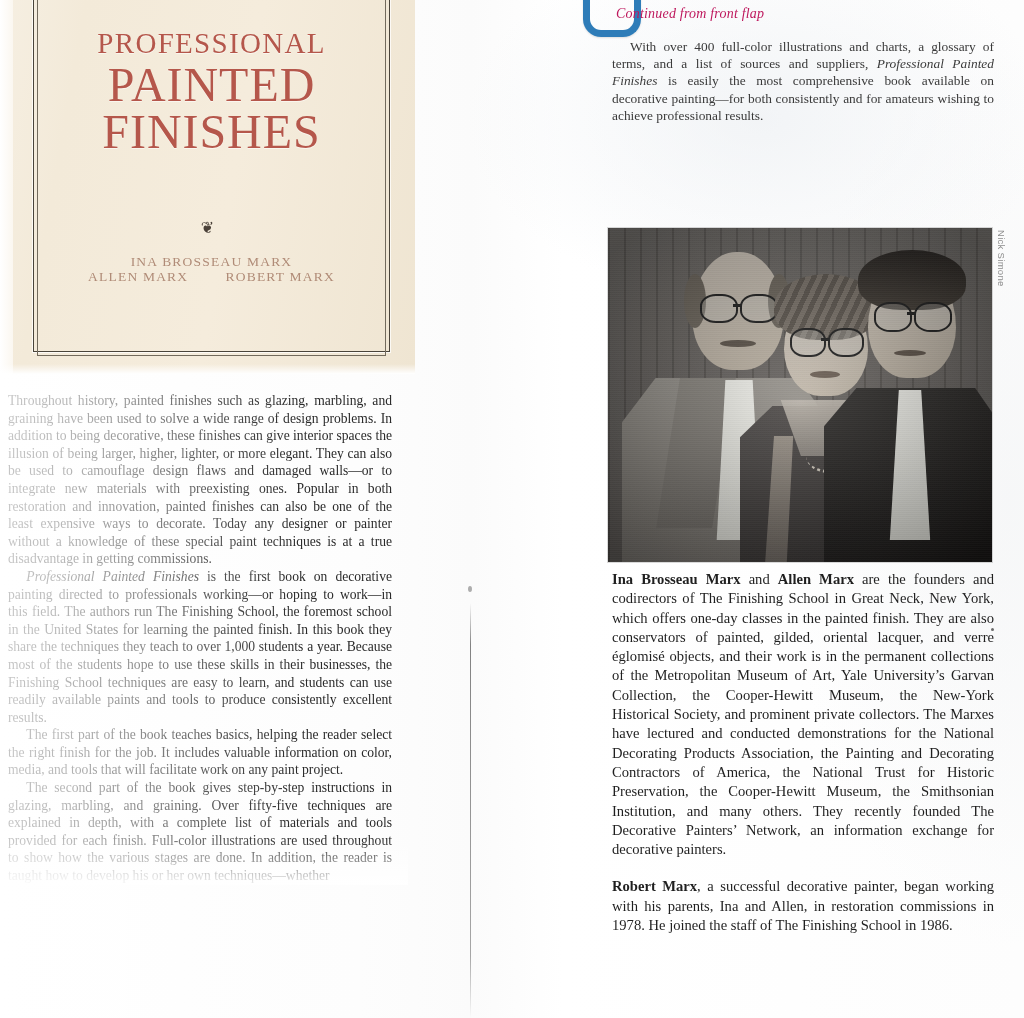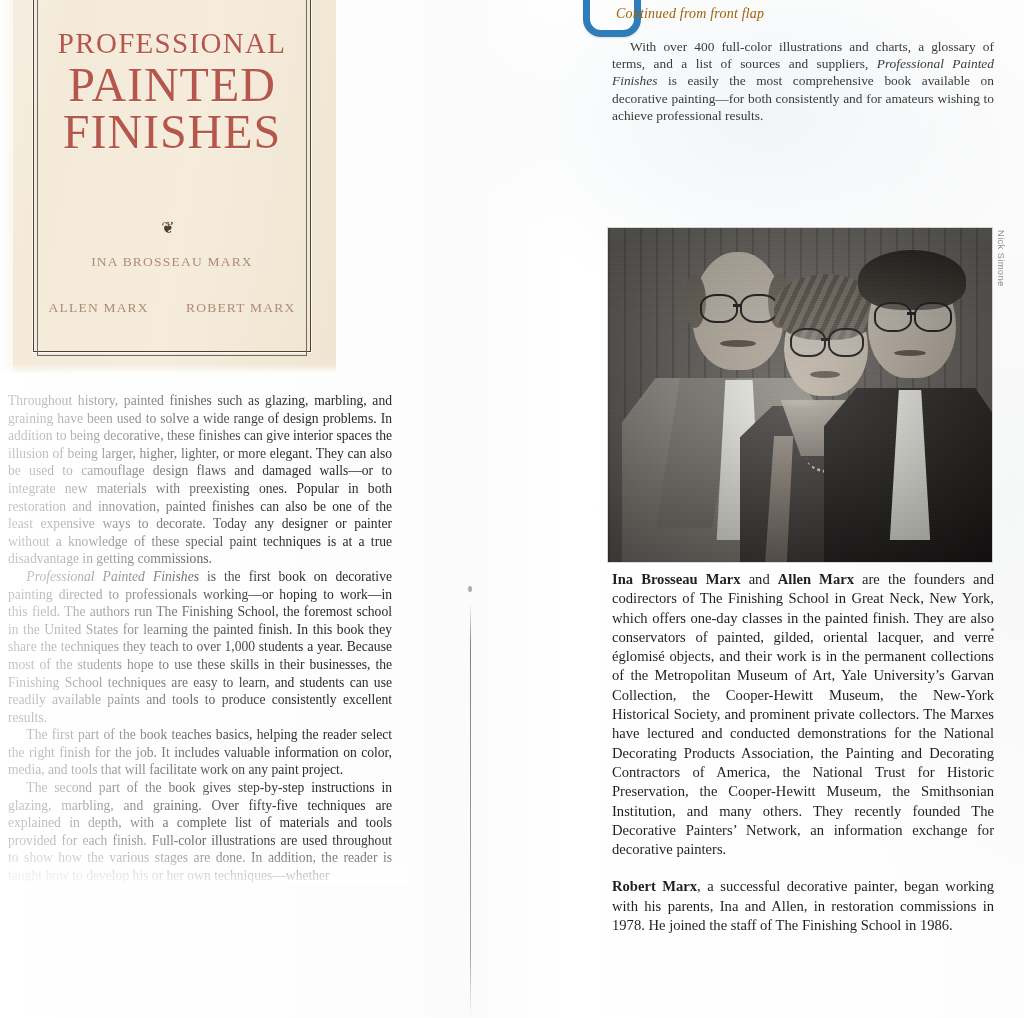--- a/index.html
+++ b/index.html
@@ -22,21 +22,21 @@
   #scan:after{
     content:"";position:absolute;inset:0;
     background:
       radial-gradient(ellipse 420px 260px at 760px 120px, rgba(232,236,240,.55), rgba(255,255,255,0) 70%),
       radial-gradient(ellipse 300px 600px at 1010px 500px, rgba(236,238,240,.40), rgba(255,255,255,0) 75%);
     pointer-events:none;
   }
 
   
   #cover{
-    position:absolute;left:0;top:0;width:336px;height:374px;
+    position:absolute;left:0;top:0;width:415px;height:374px;
     background:#efe6d6;
     overflow:hidden;
   }
   #cover .paper{
     position:absolute;left:0;top:0;right:0;bottom:0;
     background:
       linear-gradient(100deg,#f6efe2 0%,#f3ead9 18%,#f5ecdc 55%,#efe5d2 100%);
   }
   
   #cover .left-white{
@@ -75,21 +75,21 @@
     position:absolute;left:0;right:0;top:218px;text-align:center;
     font-size:16px;color:#4a4038;
   }
 
   #cover .authors{
     position:absolute;left:37px;right:29px;top:255px;
     text-align:center;color:#b08b77;letter-spacing:.09em;
     font-size:13.5px;line-height:1.0;
   }
   #cover .authors .row2{
-    display:block;margin-top:32px;
+    display:block;margin-top:1px;
   }
   #cover .authors .row2 .sp{display:inline-block;width:28px;}
 
   
   .col p{margin:0;text-align:justify;text-justify:inter-word;}
   .col p + p{margin-top:0;}
   .ind{display:inline-block;width:1.35em;}
 
   
   #flapL{
@@ -128,21 +128,21 @@
   #blueU{
     position:absolute;left:583px;top:-26px;width:44px;height:56px;
     border:7px solid #2e7cb8;
     border-top:none;
     border-radius:0 0 18px 18px;
     box-shadow:0 1px 2px rgba(0,0,0,.12);
   }
 
   #contd{
     position:absolute;left:616px;top:6px;
-    font-style:italic;font-size:14px;color:#a16207;letter-spacing:.2px;
+    font-style:italic;font-size:14px;color:#be185d;letter-spacing:.2px;
   }
 
   #flapRtop{
     position:absolute;left:612px;top:38px;width:382px;
     font-size:13.4px;line-height:17.2px;color:#3a3a3a;
   }
 
   #photo{
     position:absolute;left:608px;top:228px;width:384px;height:334px;
     background:#8d8d8d;overflow:hidden;

